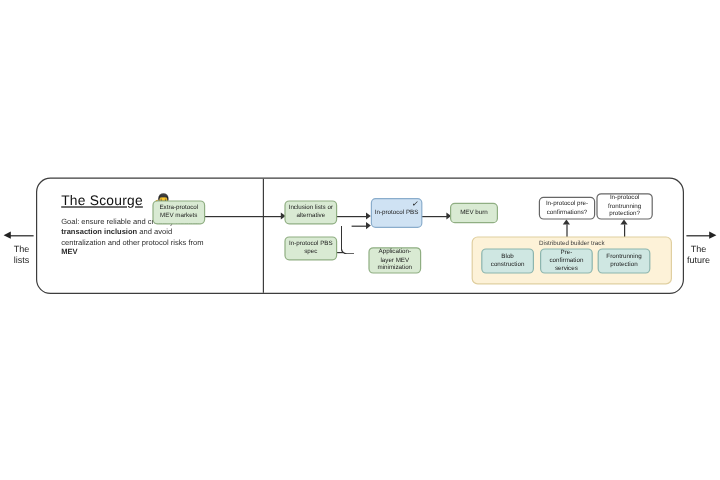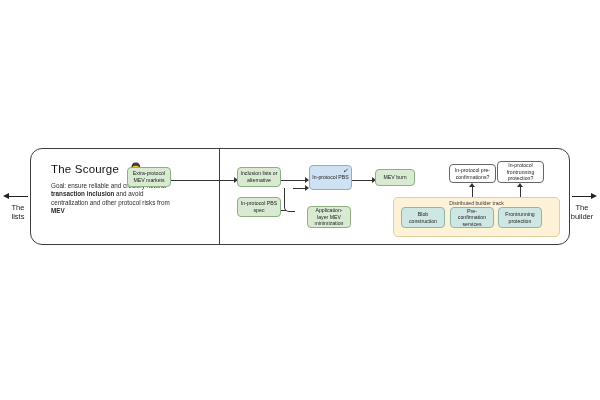--- a/index.html
+++ b/index.html
@@ -81,20 +81,21 @@
     top: 10px;
     width: 160px;
   }
   .phase-title {
     font-size: 11.5px;
     font-weight: 400;
     color: #111;
     letter-spacing: .2px;
     display: inline-block;
     vertical-align: middle;
+    text-decoration: underline;
   }
   .phase-emoji {
     display: inline-block;
     vertical-align: middle;
     font-size: 12px;
     margin-left: 5px;
     line-height: 1;
   }
   .phase-goal {
     margin-top: 5px;
@@ -201,21 +202,21 @@
 
   <div class="axis-arrow left" style="left:8px; top:196px; width:20px;"></div>
   <div class="axis-label" style="left:1px; top:203px;">
     <span>The</span><br>
     <span>lists</span>
   </div>
 
   <div class="axis-arrow right" style="left:572px; top:196px; width:20px;"></div>
   <div class="axis-label" style="left:565px; top:203px;">
     <span>The</span><br>
-    <span>builder</span>
+    <span>future</span>
   </div>
 
   <div class="track">
 
     <div class="track-divider"></div>
 
     <div class="phase-header">
       <span class="phase-title">The Scourge</span>
       <span class="phase-emoji">🥷</span>
       <div class="phase-goal">

